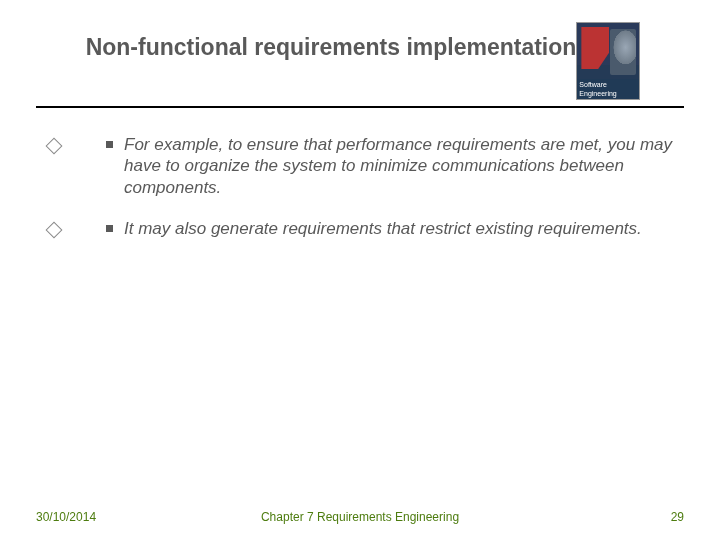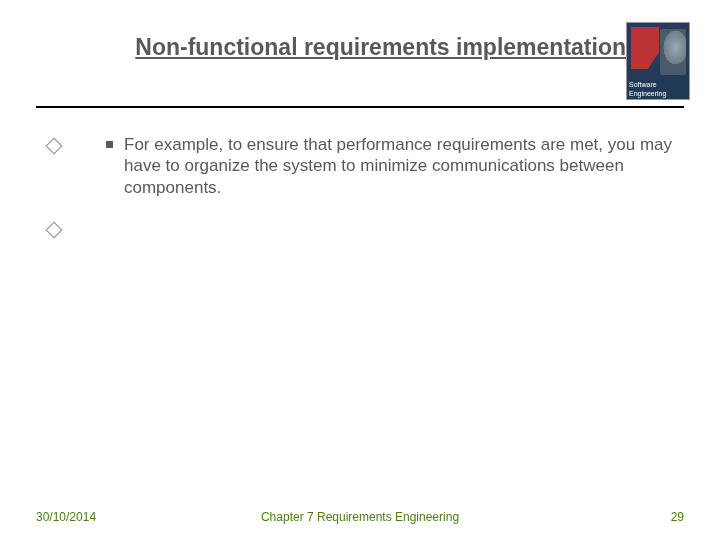--- a/index.html
+++ b/index.html
@@ -12,22 +12,21 @@
   }
   .slide {
     width: 720px;
     height: 540px;
     padding: 28px 36px 0 36px;
     position: relative;
   }
   .title-row {
     display: flex;
     align-items: flex-start;
-    justify-content: flex-end;
-    text-decoration: underline;
+    justify-content: center;
   }
   .title {
     font-size: 23px;
     font-weight: bold;
     color: #595959;
     padding-top: 6px;
   }
   .book-thumb {
     width: 64px;
     height: 78px;
@@ -97,20 +96,21 @@
     padding-left: 36px;
     margin-top: 14px;
     margin-bottom: 20px;
   }
   ul.sub > li {
     position: relative;
     padding-left: 18px;
     font-size: 17px;
     line-height: 1.25;
     color: #595959;
+    font-style: italic;
   }
   ul.sub > li::before {
     content: "";
     position: absolute;
     left: 0; top: 7px;
     width: 7px; height: 7px;
     background: #595959;
   }
   .footer {
     position: absolute;
@@ -151,20 +151,25 @@
 
   <ul class="main">
     <li>
       <ul class="sub">
         <li>
           <span>For example, to ensure that performance requirements are met, you may have to organize the system to minimize communications between components.</span>
         </li>
       </ul>
     </li>
     <li>
+      <ul class="sub">
+        <li>
+          <span>It may also generate requirements that restrict existing requirements.</span>
+        </li>
+      </ul>
     </li>
   </ul>
 
   <div class="footer">
     <span class="date">30/10/2014</span>
     <span class="center">Chapter 7 Requirements Engineering</span>
     <span class="page">29</span>
   </div>
 
 </div>

